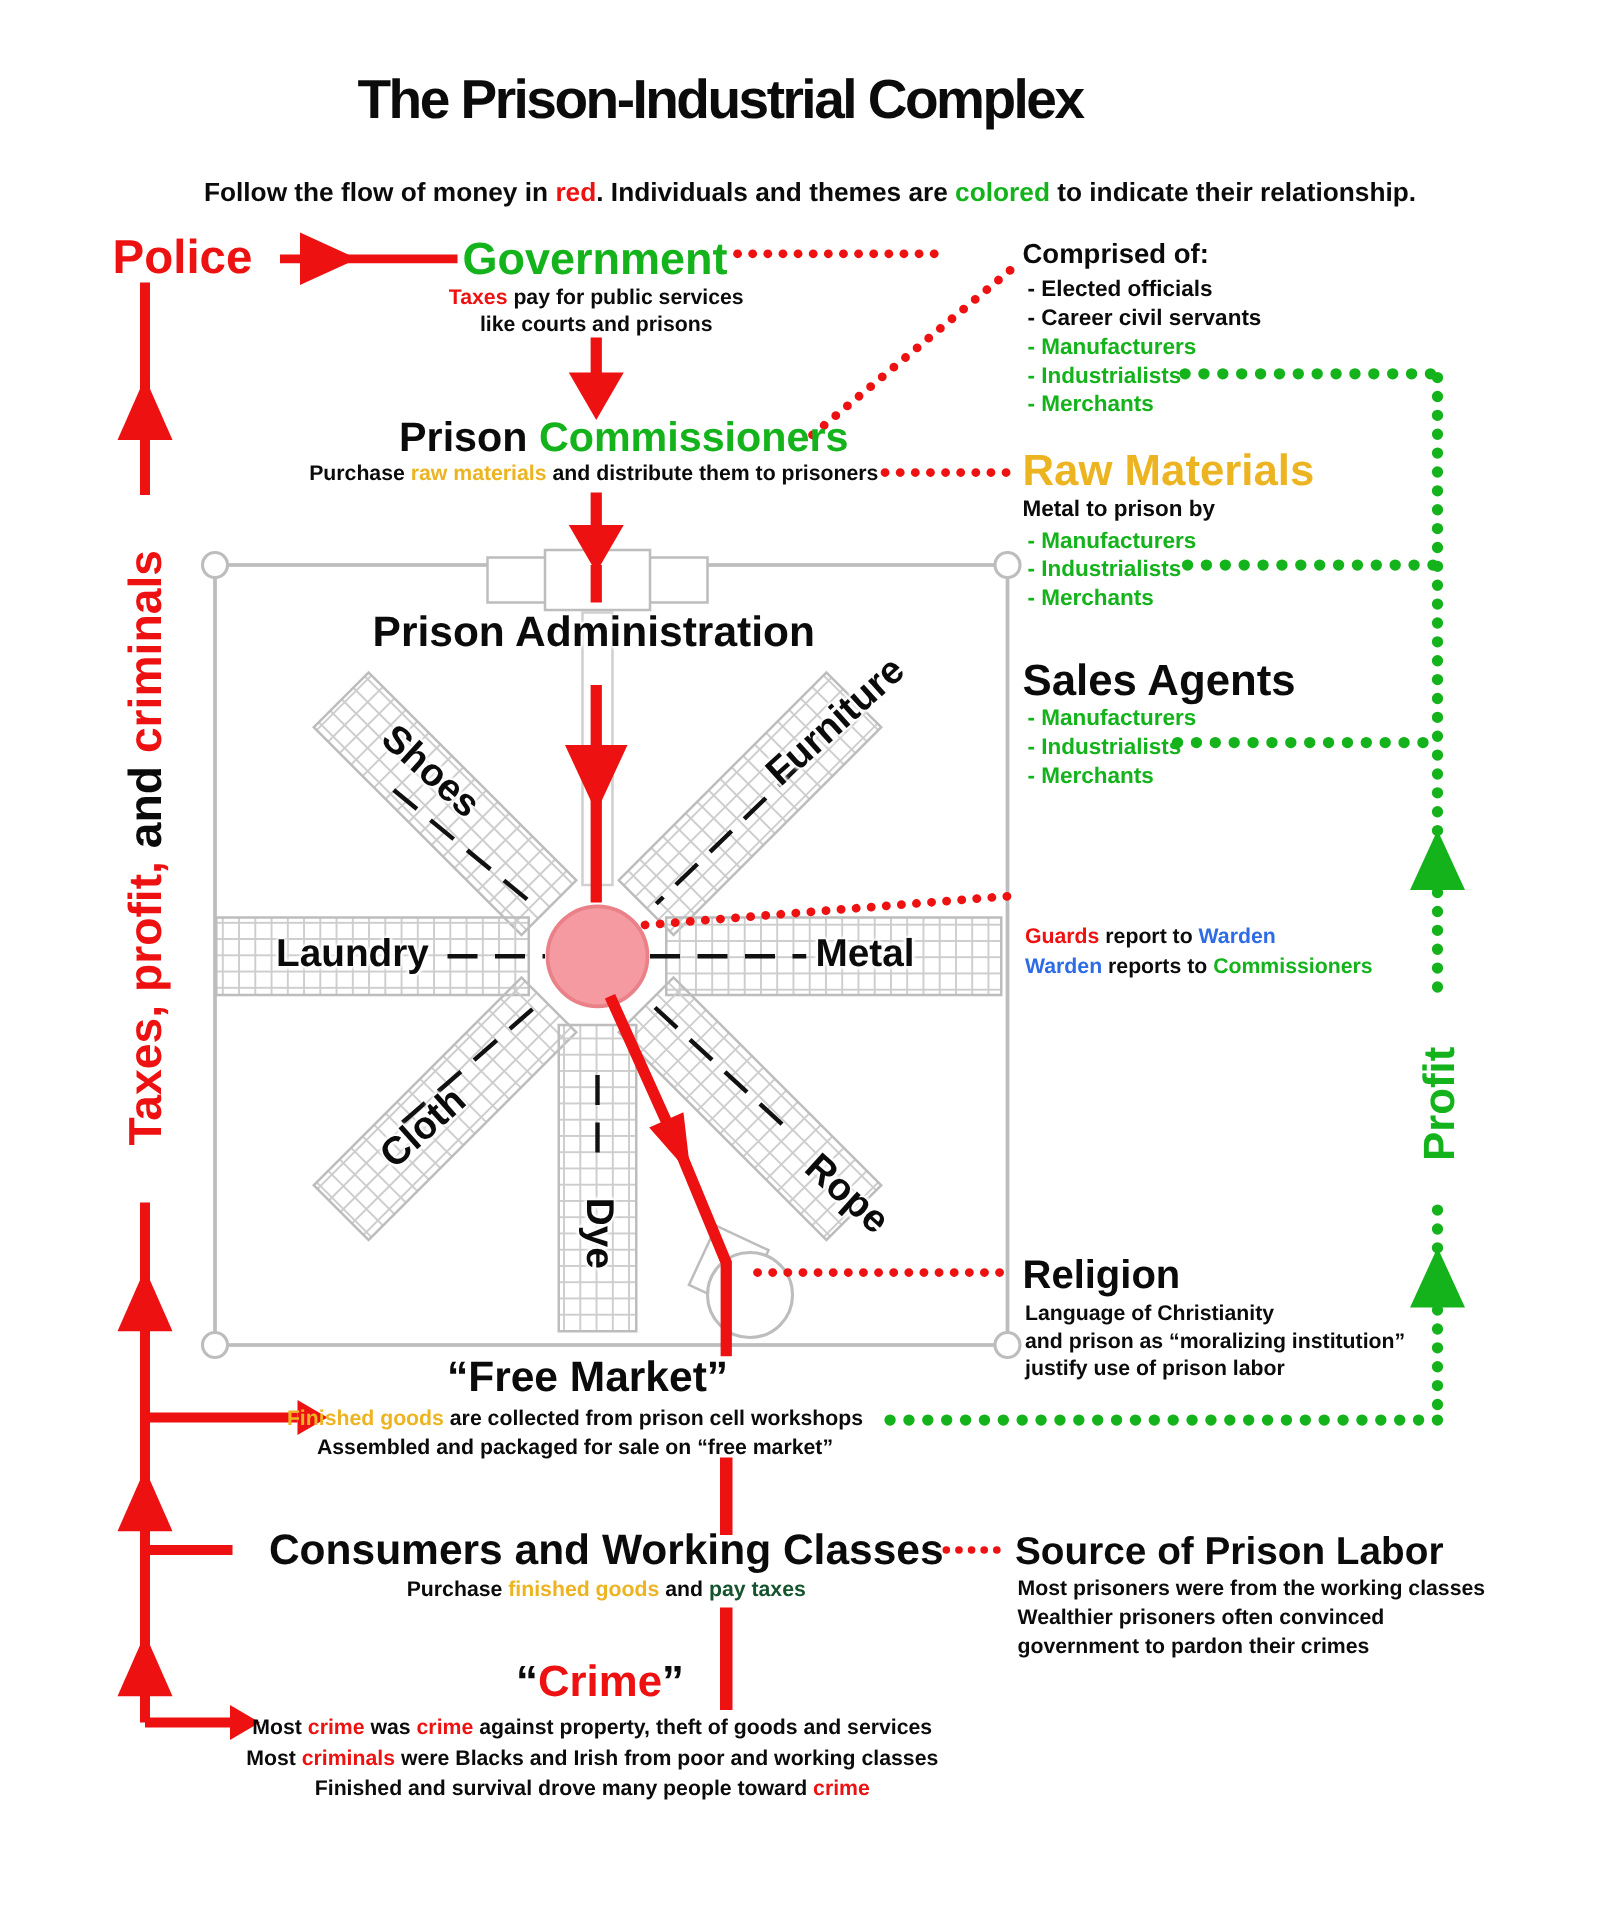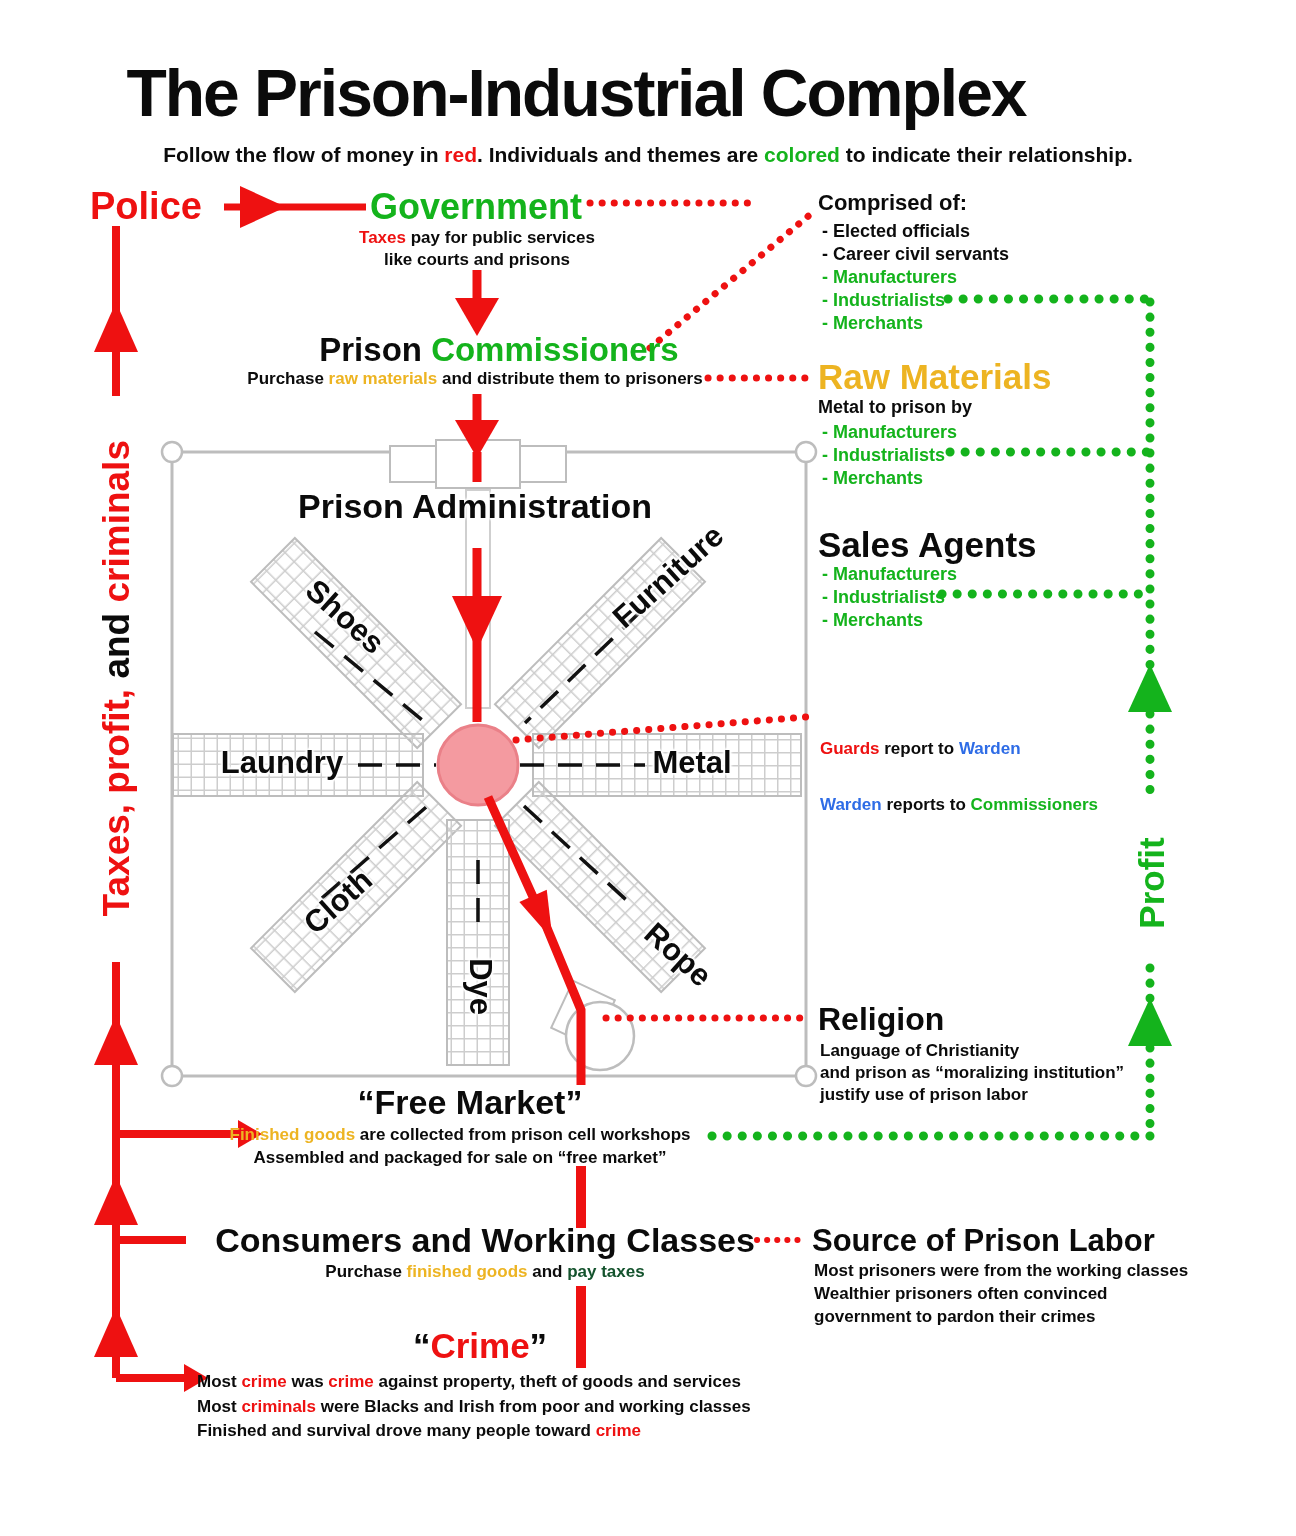--- a/index.html
+++ b/index.html
@@ -116,21 +116,21 @@
       <line x1="712" y1="1136" x2="1150" y2="1136" stroke-width="9" stroke-dasharray="0.1 15" stroke-linecap="round"></line>
       <line x1="1150" y1="302" x2="1150" y2="670" stroke-width="9" stroke-dasharray="0.1 15" stroke-linecap="round"></line>
       <line x1="1150" y1="714" x2="1150" y2="798" stroke-width="9" stroke-dasharray="0.1 15" stroke-linecap="round"></line>
       <line x1="1150" y1="968" x2="1150" y2="1002" stroke-width="9" stroke-dasharray="0.1 15" stroke-linecap="round"></line>
       <line x1="1150" y1="1048" x2="1150" y2="1134" stroke-width="9" stroke-dasharray="0.1 15" stroke-linecap="round"></line>
       <polygon points="1128,712 1172,712 1150,664" stroke="none"></polygon>
       <polygon points="1128,1046 1172,1046 1150,998" stroke="none"></polygon>
     </g>
   </svg>
 
-  <div class="txt center" style="left:0;top:54px;width:1152px;font-size:66px;letter-spacing:-2px;">The Prison-Industrial Complex</div>
+  <div class="txt center" style="left:0;top:54px;width:1152px;font-size:44px;letter-spacing:-2px;">The Prison-Industrial Complex</div>
 
   <div class="txt center" style="left:0;top:142px;width:1296px;font-size:21px;"><span style="color: rgb(11, 11, 11);">Follow the flow of money in </span><span style="color: rgb(238, 17, 17);">red</span><span style="color: rgb(11, 11, 11);">.  Individuals and themes are </span><span style="color: rgb(20, 179, 28);">colored</span><span style="color: rgb(11, 11, 11);"> to indicate their relationship.</span></div>
 
   <div class="txt red" style="left:90px;top:184px;font-size:38px;">Police</div>
 
   <div class="txt green" style="left:370px;top:185px;font-size:36px;">Government</div>
   <div class="txt center small" style="left:327px;top:227px;width:300px;"><span style="color: rgb(238, 17, 17);">Taxes</span><span style="color: rgb(11, 11, 11);"> pay for public services</span></div>
   <div class="txt center small" style="left:327px;top:249px;width:300px;">like courts and prisons</div>
 
   <div class="txt" style="left:818px;top:190px;font-size:22px;">Comprised of:</div>
@@ -164,21 +164,21 @@
 
   <div class="txt center halo" style="left:265px;top:598px;width:160px;font-size:31px;transform:rotate(42deg);">Shoes</div>
   <div class="txt center halo" style="left:573px;top:558px;width:190px;font-size:31px;transform:rotate(-42deg);">Furniture</div>
   <div class="txt center halo" style="left:192px;top:744px;width:180px;font-size:31px;">Laundry</div>
   <div class="txt center halo" style="left:612px;top:744px;width:160px;font-size:31px;">Metal</div>
   <div class="txt center halo" style="left:258px;top:883px;width:160px;font-size:31px;transform:rotate(-42deg);">Cloth</div>
   <div class="txt center halo" style="left:420px;top:968px;width:120px;font-size:31px;transform:rotate(90deg);">Dye</div>
   <div class="txt center halo" style="left:598px;top:936px;width:160px;font-size:31px;transform:rotate(42deg);">Rope</div>
 
   <div class="txt small" style="left:820px;top:738px;"><span style="color: rgb(238, 17, 17);">Guards</span><span style="color: rgb(11, 11, 11);"> report to </span><span style="color: rgb(46, 108, 230);">Warden</span></div>
-  <div class="txt small" style="left:820px;top:762px;margin-top:32px;"><span style="color: rgb(46, 108, 230);">Warden</span><span style="color: rgb(11, 11, 11);"> reports to </span><span style="color: rgb(20, 179, 28);">Commissioners</span></div>
+  <div class="txt small" style="left:820px;top:762px;"><span style="color: rgb(46, 108, 230);">Warden</span><span style="color: rgb(11, 11, 11);"> reports to </span><span style="color: rgb(20, 179, 28);">Commissioners</span></div>
 
   <div class="txt" style="left:818px;top:1000px;font-size:32px;">Religion</div>
   <div class="txt small" style="left:820px;top:1040px;">
     <div>Language of Christianity</div>
     <div>and prison as “moralizing institution”</div>
     <div>justify use of prison labor</div>
   </div>
 
   <div class="txt center halo" style="left:170px;top:1082px;width:600px;font-size:34px;">“Free Market”</div>
   <div class="txt center small" style="left:160px;top:1124px;width:600px;"><span style="color: rgb(237, 180, 34);">Finished goods</span><span style="color: rgb(11, 11, 11);"> are collected from prison cell workshops</span></div>
@@ -188,21 +188,21 @@
   <div class="txt center small" style="left:185px;top:1261px;width:600px;"><span style="color: rgb(11, 11, 11);">Purchase </span><span style="color: rgb(237, 180, 34);">finished goods</span><span style="color: rgb(11, 11, 11);"> and </span><span style="color: #14532d;">pay taxes</span></div>
 
   <div class="txt" style="left:812px;top:1222px;font-size:31px;">Source of Prison Labor</div>
   <div class="txt" style="left:814px;top:1260px;font-size:17px;line-height:1.35;">
     <div>Most prisoners were from the working classes</div>
     <div>Wealthier prisoners often convinced</div>
     <div>government to pardon their crimes</div>
   </div>
 
   <div class="txt center" style="left:300px;top:1325px;width:360px;font-size:35px;"><span style="color: rgb(11, 11, 11);">“</span><span style="color: rgb(238, 17, 17);">Crime</span><span style="color: rgb(11, 11, 11);">”</span></div>
-  <div class="txt" style="left:197px;top:1370px;font-size:17px;line-height:1.45;">
+  <div class="txt" style="left:197px;top:1370px;font-size:17px;line-height:1.45;text-align:center;">
     <div><span style="color: rgb(11, 11, 11);">Most </span><span style="color: rgb(238, 17, 17);">crime</span><span style="color: rgb(11, 11, 11);"> was </span><span style="color: rgb(238, 17, 17);">crime</span><span style="color: rgb(11, 11, 11);"> against property, theft of goods and services</span></div>
     <div><span style="color: rgb(11, 11, 11);">Most </span><span style="color: rgb(238, 17, 17);">criminals</span><span style="color: rgb(11, 11, 11);"> were Blacks and Irish from poor and working classes</span></div>
     <div><span style="color: rgb(11, 11, 11);">Finished and survival drove many people toward </span><span style="color: rgb(238, 17, 17);">crime</span></div>
   </div>
 
   <div class="txt center pre" style="left:-168px;top:656px;width:570px;font-size:37px;transform:rotate(-90deg);"><span style="color: rgb(238, 17, 17);">Taxes, </span><span style="color: rgb(238, 17, 17);">profit, </span><span style="color: rgb(11, 11, 11);">and </span><span style="color: rgb(238, 17, 17);">criminals</span></div>
 
   <div class="txt center green" style="left:1052px;top:862px;width:200px;font-size:35px;transform:rotate(-90deg);">Profit</div>
 
 </div>

